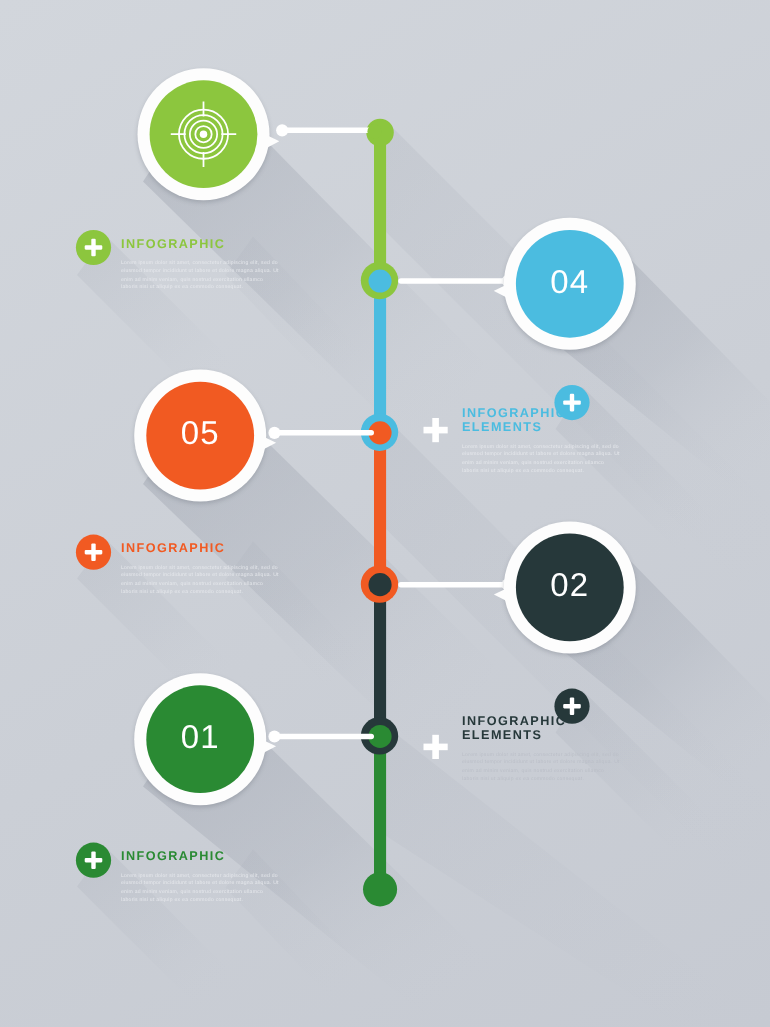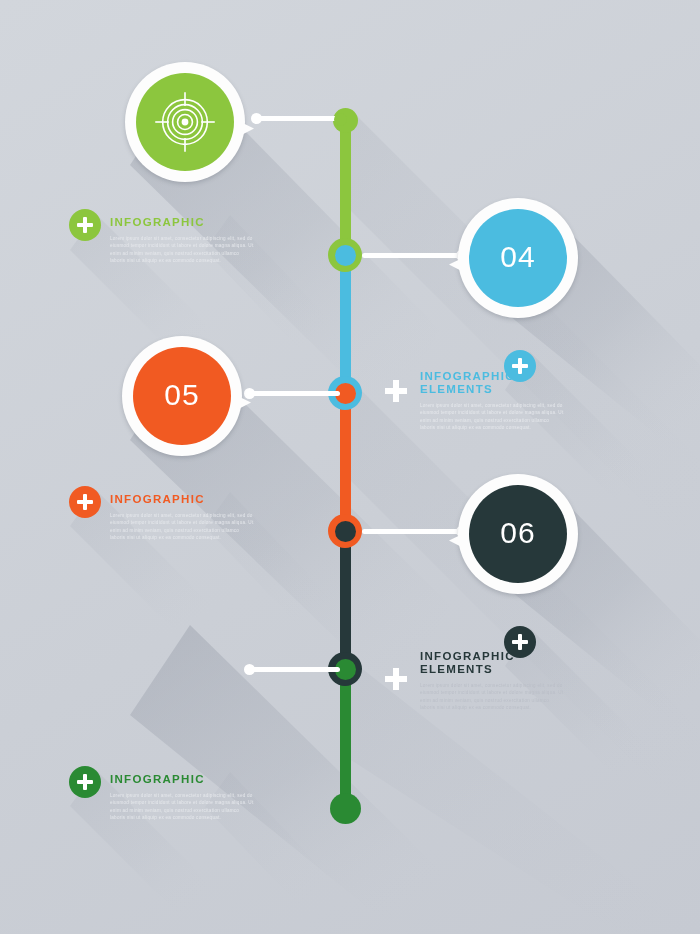--- a/index.html
+++ b/index.html
@@ -322,24 +322,31 @@
     <div class="tail"></div>
     <div class="disc" style="background:#f15a22;">
       <span class="numtxt">05</span>
     </div>
   </div>
 
   <div class="bubble left-tail" style="left:458px; top:474px;">
     <div class="plate"></div>
     <div class="tail"></div>
     <div class="disc" style="background:#26383a;">
-      <span class="numtxt">06</span>
+      <span class="numtxt">02</span>
     </div>
   </div>
 
+  <div class="bubble right-tail" style="left:122px; top:612px;">
+    <div class="plate"></div>
+    <div class="tail"></div>
+    <div class="disc" style="background:#2a8a33;">
+      <span class="numtxt">01</span>
+    </div>
+  </div>
 
   <div class="plus-badge" style="left:69px; top:209px; background:#8cc63e;">
     <span class="pv"></span>
     <span class="ph"></span>
   </div>
   <div class="textblock" style="left:110px; top:216px;">
     <p class="tb-title" style="color:#8cc63e;">INFOGRAPHIC</p>
     <p class="tb-body">Lorem ipsum dolor sit amet, consectetur adipiscing elit, sed do eiusmod tempor incididunt ut labore et dolore magna aliqua. Ut enim ad minim veniam, quis nostrud exercitation ullamco laboris nisi ut aliquip ex ea commodo consequat.</p>
   </div>
 

